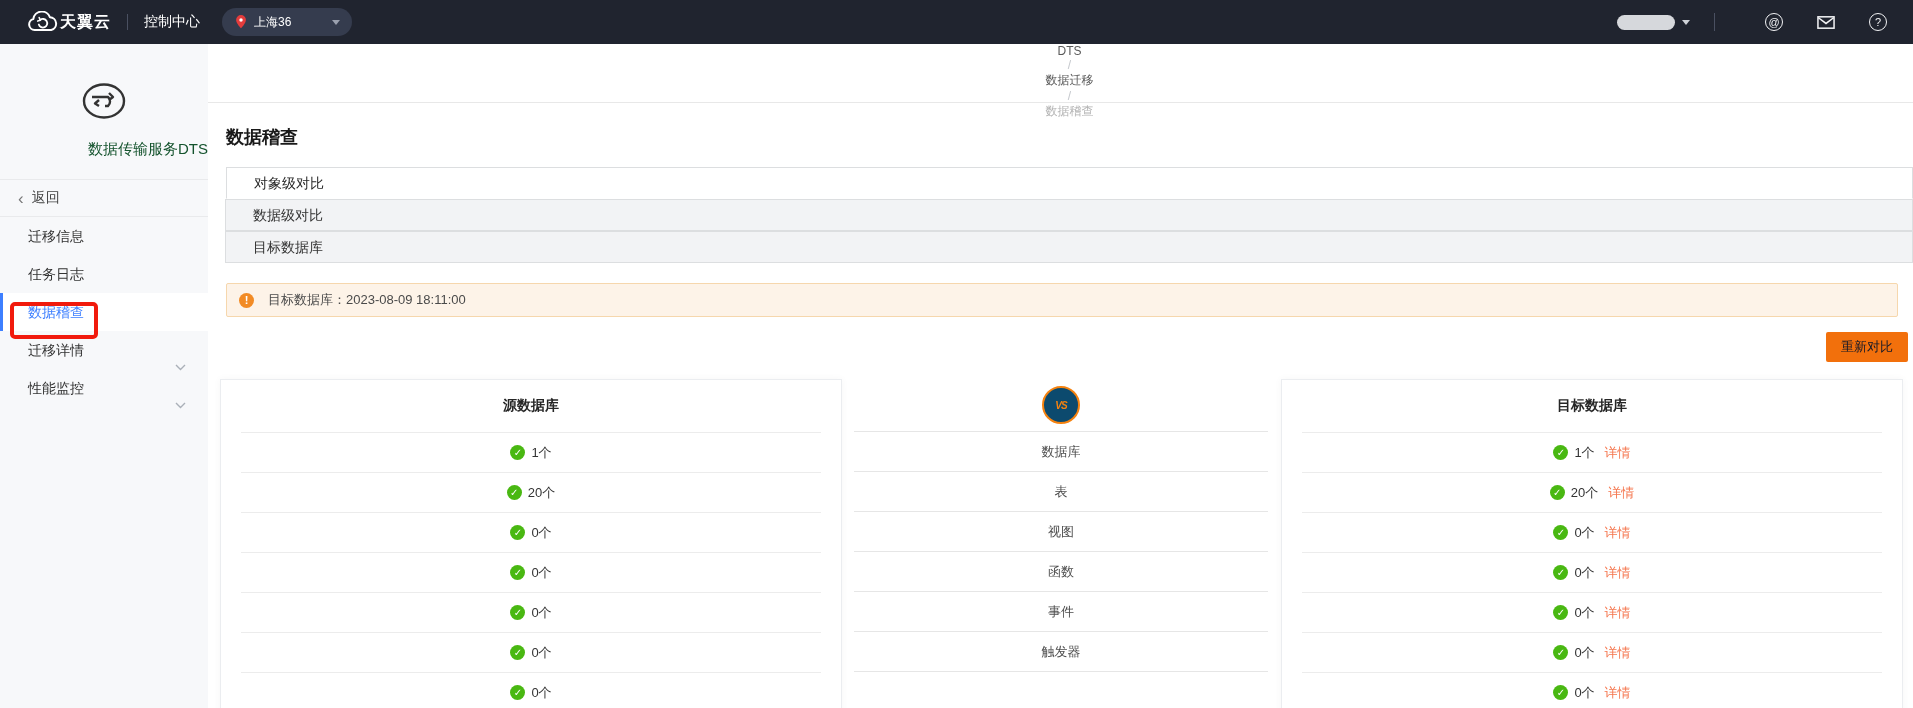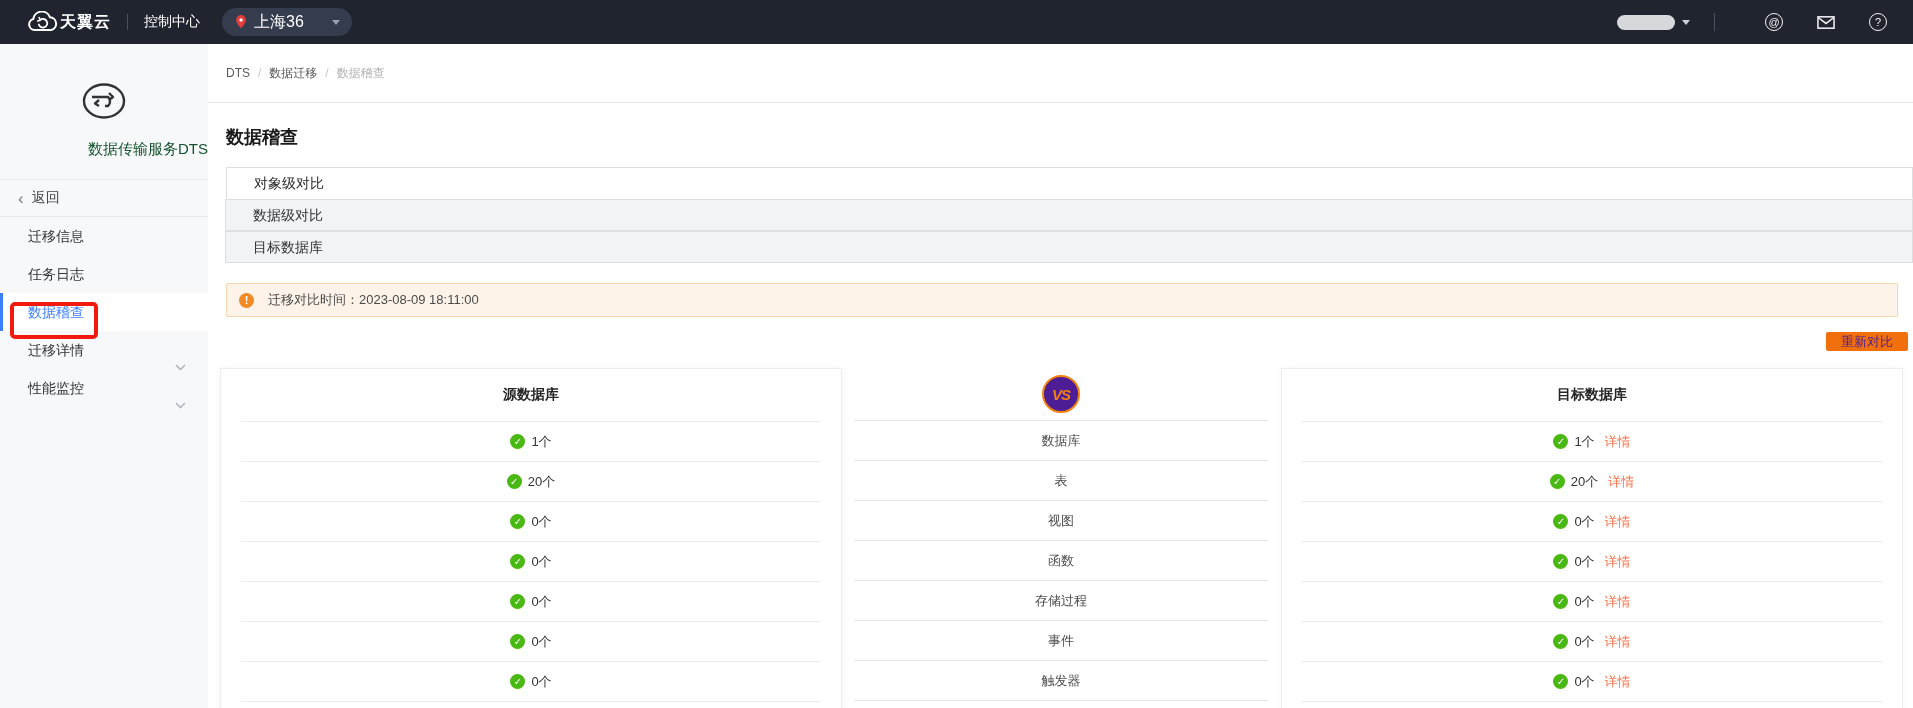--- a/index.html
+++ b/index.html
@@ -7,21 +7,21 @@
     font-family:"Liberation Sans","DejaVu Sans",sans-serif; }
 
   
   .topbar { height:44px; background:#20242f; display:flex; align-items:center; color:#fff; }
   .brand { display:flex; align-items:center; margin-left:26px; }
   .brand-name { font-size:16px; font-weight:bold; letter-spacing:1px; margin-left:0; }
   .top-divider { width:1px; height:16px; background:#4a5061; margin:0 16px; }
   .console-link { font-size:14px; cursor:pointer; }
   .region-pill { display:flex; align-items:center; height:28px; min-width:130px; background:#353c4e;
     border-radius:14px; margin-left:22px; padding:0 12px; cursor:pointer; }
-  .region-label { font-size:16px; color:#fff; margin-left:6px; }
+  .region-label { font-size:12px; color:#fff; margin-left:6px; }
   .caret-down { width:0; height:0; border-left:4px solid transparent; border-right:4px solid transparent;
     border-top:5px solid #9aa0ae; margin-left:auto; }
   .top-right { margin-left:auto; display:flex; align-items:center; margin-right:26px; }
   .user-pill { width:58px; height:15px; background:#d6d8dc; border-radius:8px; cursor:pointer; }
   .user-caret { width:0; height:0; border-left:4px solid transparent; border-right:4px solid transparent;
     border-top:5px solid #cfd2d8; margin-left:7px; cursor:pointer; }
   .tr-divider { width:1px; height:18px; background:#4a5061; margin:0 20px 0 24px; }
   .hicon { width:18px; height:18px; border:1.5px solid #f2f3f5; border-radius:50%; display:flex;
     align-items:center; justify-content:center; font-size:11px; color:#f2f3f5; margin-left:30px; cursor:pointer; }
   .hicon.mail { border:none; border-radius:0; }
@@ -39,60 +39,60 @@
   .menu-item { position:relative; height:38px; line-height:38px; padding-left:28px; font-size:14px;
     color:#333; cursor:pointer; }
   .menu-item.active { background:#fff; color:#3d7fff; }
   .menu-item.active::before { content:""; position:absolute; left:0; top:0; width:3px; height:38px; background:#3d7fff; }
   .menu-chevron { position:absolute; right:22px; top:16px; }
   .annotation-box { position:absolute; left:10px; top:258px; width:88px; height:37px;
     border:4px solid #f11a0d; border-radius:5px; pointer-events:none; }
 
   
   .main { flex:1; background:#fff; min-width:0; }
-  .crumb-bar { height:59px; border-bottom:1px solid #e8e8e8; display:flex; align-items:center; padding-left:18px; }
+  .crumb-bar { height:59px; border-bottom:1px solid #e8e8e8; display:flex; align-items:center; padding-left:18px;flex-direction:column; }
   .crumb { font-size:12px; color:#595959; cursor:pointer; }
   .crumb.current { color:#b3b3b3; cursor:default; }
   .crumb-sep { font-size:12px; color:#c4c7cc; margin:0 8px; }
   .page-title { font-size:18px; font-weight:bold; color:#1a1a1a; margin:22px 0 0 18px; }
 
   .tabs { display:flex; margin:18px 0 0 18px;flex-direction:column; }
   .tab { height:32px; line-height:30px; padding:0 27px; font-size:14px; color:#333;
     background:#f2f3f5; border:1px solid #dcdee0; margin-left:-1px; cursor:pointer; }
   .tab:first-child { margin-left:0; }
   .tab.active { background:#fff; border-bottom-color:#fff; color:#262626; }
 
   .alert { margin:20px 15px 0 18px; height:34px; background:#fdf3e8; border:1px solid #f6d7ad;
     border-radius:2px; display:flex; align-items:center; padding:0 12px; }
   .alert-icon { width:15px; height:15px; border-radius:50%; background:#f28b25; color:#fff; font-size:11px;
     font-weight:bold; display:flex; align-items:center; justify-content:center; flex:none; }
   .alert-text { font-size:13px; color:#4a4a4a; margin-left:8px; }
   .alert-time { font-size:13px; color:#4a4a4a; margin-left:14px; }
 
   .btn-row { display:flex; justify-content:flex-end; margin:15px 5px 0 0; }
-  .btn-primary { height:19px; padding:0 15px; background:#f2700c; color:#4c1d95; font-size:13px;
+  .btn-primary { height:30px; padding:0 15px; background:#f2700c; color:#0f172a; font-size:13px;
     border:none; border-radius:2px; cursor:pointer; font-family:inherit; }
 
   .compare { display:flex; margin:17px 10px 0 12px; }
   .panel { width:622px; flex:none; background:#fff; border:1px solid #ebedf0;
     box-shadow:0 0 8px rgba(31,35,41,0.04); padding-bottom:20px; }
   .panel-head { height:53px; margin:0 20px; border-bottom:1px solid #ececec; display:flex;
     align-items:center; justify-content:center; font-size:14px; font-weight:bold; color:#262626; }
   .prow { height:40px; margin:0 20px; border-bottom:1px solid #ececec; display:flex;
     align-items:center; justify-content:center; font-size:13px; color:#333; }
   .chk { width:15px; height:15px; border-radius:50%; background:#49b812; color:#fff; font-size:10px;
     display:flex; align-items:center; justify-content:center; margin-right:6px; flex:none; }
   .val { color:#333; }
   .detail { color:#f5764e; margin-left:10px; cursor:pointer; text-decoration:none; }
 
   .mid { flex:1; margin:0 13px 0 12px; min-width:0; }
   .mid-head { height:53px; border-bottom:1px solid #e6e6e6; display:flex; align-items:center; justify-content:center; }
   .vs-circle { width:38px; height:38px; border:2px solid #f5820f; border-radius:50%; display:flex;
     align-items:center; justify-content:center; color:#f5820f; font-weight:bold; font-style:italic;
-    font-size:15px; letter-spacing:-1px; background:#4c1d95; }
+    font-size:10px; letter-spacing:-1px; background:#0c4a6e; }
   .mrow { height:40px; border-bottom:1px solid #e6e6e6; display:flex; align-items:center;
     justify-content:center; font-size:13px; color:#4d4d4d; }
 </style>
 </head>
 <body>
 
 <div class="topbar">
   <div class="brand">
     <span style="display:flex;">
       <svg width="34" height="23" viewBox="0 0 34 23" fill="none" stroke="#fff" stroke-width="2" stroke-linejoin="round" stroke-linecap="round">
@@ -185,21 +185,21 @@
 
     <div class="tabs">
       <div class="tab active">对象级对比</div>
       <div class="tab">数据级对比</div>
       <div class="tab">目标数据库</div>
     </div>
 
     <div class="alert">
       <span class="alert-icon">!</span>
       <span class="alert-time">
-        <span>迁移对比时间：</span><span>2023-08-09 18:11:00</span>
+        <span>目标数据库：</span><span>2023-08-09 18:11:00</span>
       </span>
     </div>
 
     <div class="btn-row">
       <button class="btn-primary">重新对比</button>
     </div>
 
     <div class="compare">
       <div class="panel">
         <div class="panel-head">源数据库</div>
@@ -245,23 +245,20 @@
             <div class="mrow">
               <span>表</span>
             </div>
             <div class="mrow">
               <span>视图</span>
             </div>
             <div class="mrow">
               <span>函数</span>
             </div>
             <div class="mrow">
-              <span>存储过程</span>
-            </div>
-            <div class="mrow">
               <span>事件</span>
             </div>
             <div class="mrow">
               <span>触发器</span>
             </div>
           </div>
       </div>
       <div class="panel">
         <div class="panel-head">目标数据库</div>
         <div>

